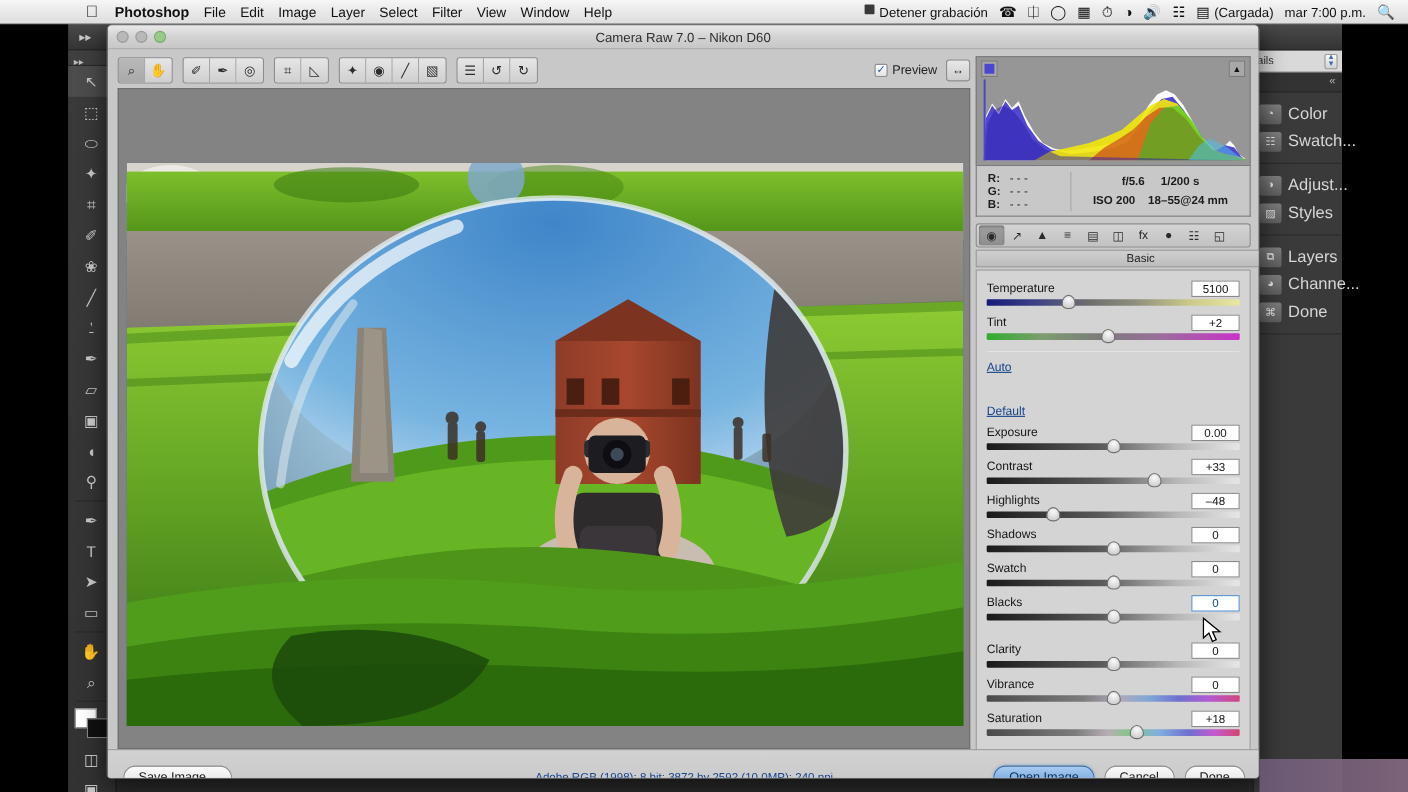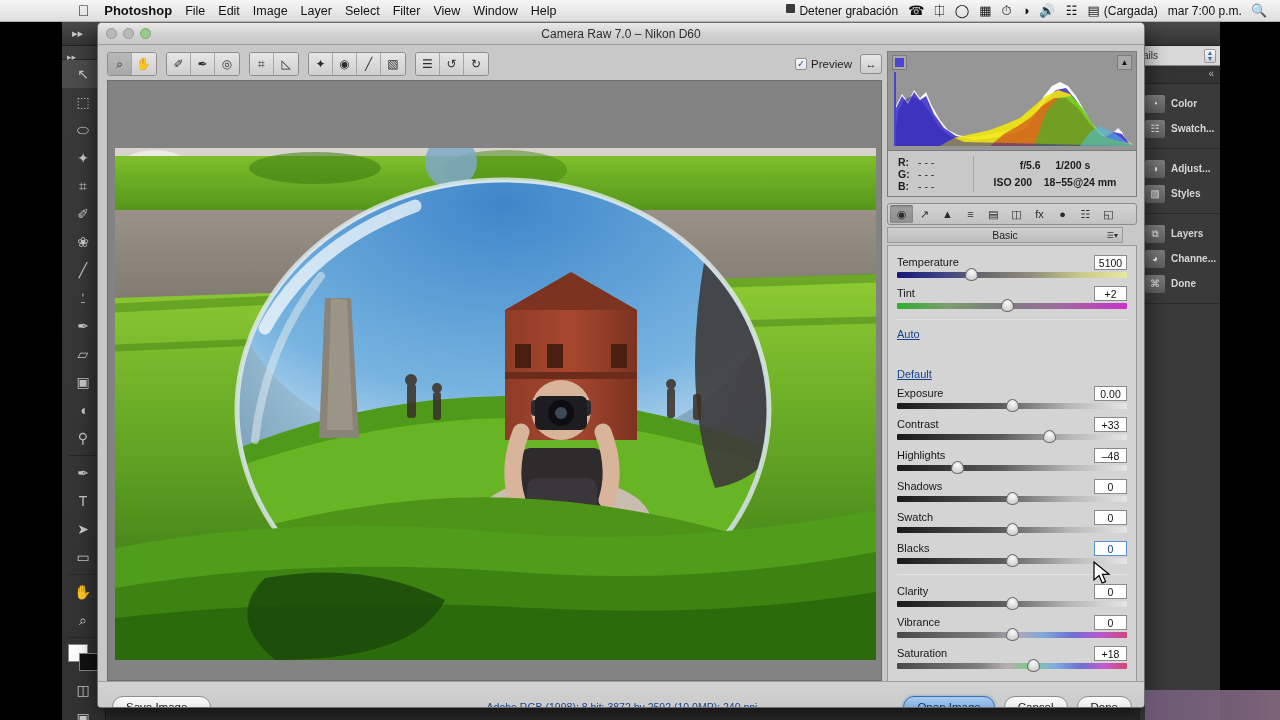--- a/index.html
+++ b/index.html
@@ -80,21 +80,21 @@
   .dock-collapse {
     position:absolute; left:1139px; top:66px; width:81px; height:18px;
     background:#333; border-bottom:1px solid #262626; color:#b8b8b8;
     font-size:10px; text-align:right; padding:2px 6px 0 0;
   }
   .dock-group { padding: 7px 0 7px 0; border-bottom:1px solid #2b2b2b; }
   .dock-item { display:flex; align-items:center; gap:6px; height:25px; padding-left:6px; }
   .dock-item .ic { width:20px; height:18px; border-radius:2px;
     background: linear-gradient(#7d7d7d,#5e5e5e); display:flex; align-items:center;
     justify-content:center; font-size:10px; color:#e6e6e6; flex: 0 0 auto; }
-  .dock-item .tx { font-size:10px; color:#d6d6d6; font-weight:bold; white-space:nowrap; }
+  .dock-item .tx { font-size:15px; color:#d6d6d6; font-weight:normal; white-space:nowrap; }
 
   
   .craw {
     position: absolute; left: 97px; top: 22px; width: 1048px; height: 686px;
     background: linear-gradient(to bottom,#dcdcdc,#cfcfcf);
     border: 1px solid #6f6f6f;
     border-radius: 5px 5px 4px 4px;
     box-shadow: 0 6px 22px rgba(0,0,0,.6);
     overflow: hidden;
   }
@@ -179,42 +179,42 @@
   .exif .rgb .row { display:flex; gap:10px; }
   .exif .rgb .row b { font-weight:bold; width:10px; }
   .exif .shot { flex:1; text-align:center; line-height:17px; font-weight:bold; }
 
   .tabstrip { position:relative; width:250px; height:22px; margin-top:6px;
     background:linear-gradient(#d3d3d3,#c2c2c2); border:1px solid #8d8d8d;
     border-radius:3px; display:flex; align-items:center; padding:0 2px; }
   .ptab { width:23px;height:18px; display:flex; align-items:center; justify-content:center;
     font-size:11px; color:#2a2a2a; border-radius:2px; }
   .ptab.active { background:linear-gradient(#9f9f9f,#8e8e8e); box-shadow: inset 0 1px 2px rgba(0,0,0,.35); }
-  .panel-head { width:236px; height:16px; margin-top:2px;
+  .panel-head { width:300px; height:16px; margin-top:2px;
     background:linear-gradient(#cfcfcf,#bdbdbd); border:1px solid #9a9a9a;
     display:flex; align-items:center; justify-content:center;
     font-size:10.5px; color:#1e1e1e; position:relative; }
   .panel-head .menu { position:absolute; right:4px; font-size:8px; color:#333; }
 
   .basic { width:250px; height:455px; margin-top:2px;
     background:#d4d4d4; border:1px solid #9a9a9a; padding:8px 9px 0 9px; }
 
   .wb-row { display:flex; align-items:center; gap:6px; margin-bottom:12px; }
   .wb-row .lab { font-size:11px; color:#1c1c1c; }
   .wb-sel { flex:1; height:18px; background:linear-gradient(#fcfcfc,#e4e4e4);
     border:1px solid #8a8a8a; border-radius:3px; display:flex; align-items:center;
     padding-left:6px; font-size:11px; color:#111; position:relative; }
   .wb-sel .arr { position:absolute; right:2px; top:1px; width:14px;height:14px;
     background:linear-gradient(#7fa8dd,#4a7cc0); border-radius:2px;
     color:#fff; font-size:7px; text-align:center; line-height:6px; }
 
   .sl { margin-bottom: 7px; position: relative; }
   .sl .top { display:flex; align-items:center; justify-content:space-between; height:16px; }
   .sl .nm { font-size:11px; color:#161616; }
-  .sl .val { width:33px; height:15px; background:#fff; border:1px solid #8a8a8a;
+  .sl .val { width:44px; height:15px; background:#fff; border:1px solid #8a8a8a;
     font-size:10.5px; color:#111; text-align:center; line-height:14px; }
   .sl .val.focus { border:1px solid #5a8fd0; color:#12467f; }
   .track { position:relative; height:6px; margin-top:2px; border-radius:1px; }
   .thumb { position:absolute; top:-4px; width:13px; height:13px; margin-left:-6px;
     background: radial-gradient(circle at 50% 30%, #fafafa, #c3c3c3);
     border:1px solid #6f6f6f;
     border-radius: 50% 50% 45% 45% / 62% 62% 38% 38%; }
   .hr { height:1px; background:#b0b0b0; border-bottom:1px solid #e3e3e3; margin:10px 0 8px; }
   .autodef { display:flex; justify-content:center; gap:28px; margin-bottom:5px;flex-direction:column; }
   .autodef a { font-size:11px; color:#16448c; text-decoration:underline; }

